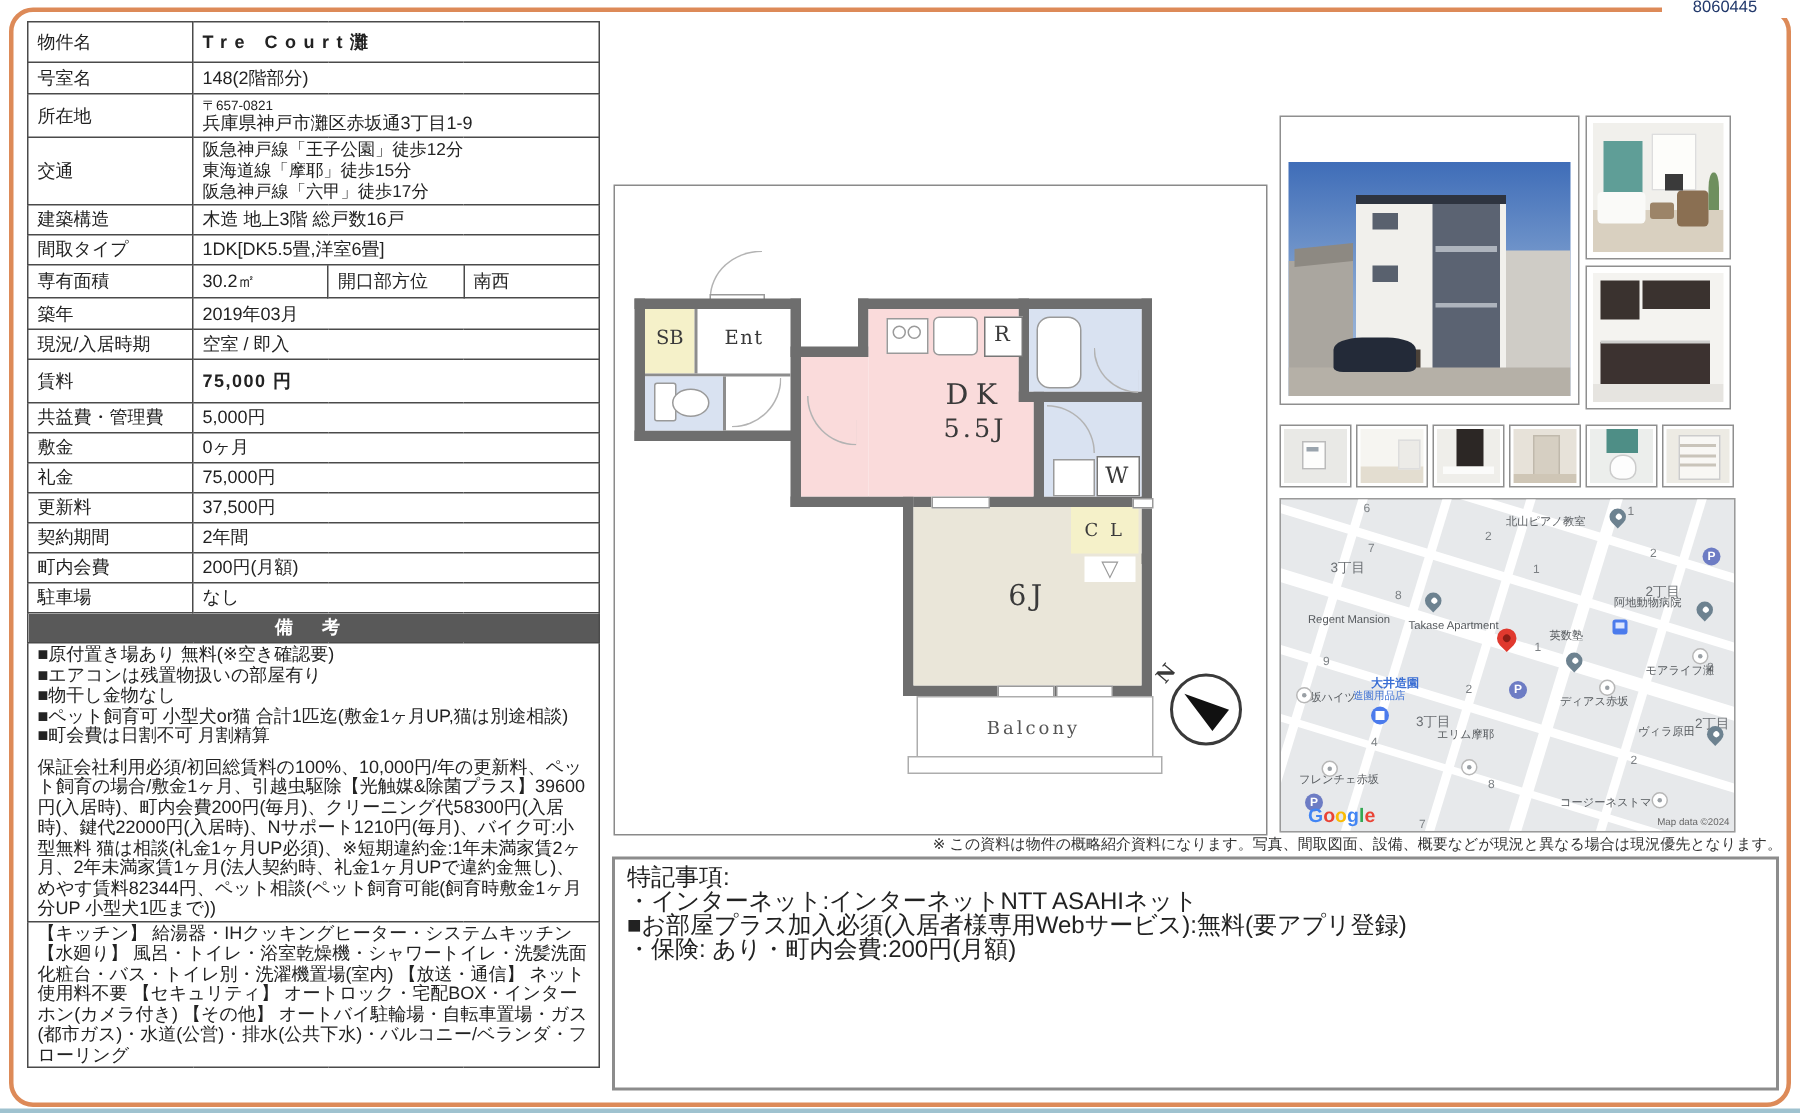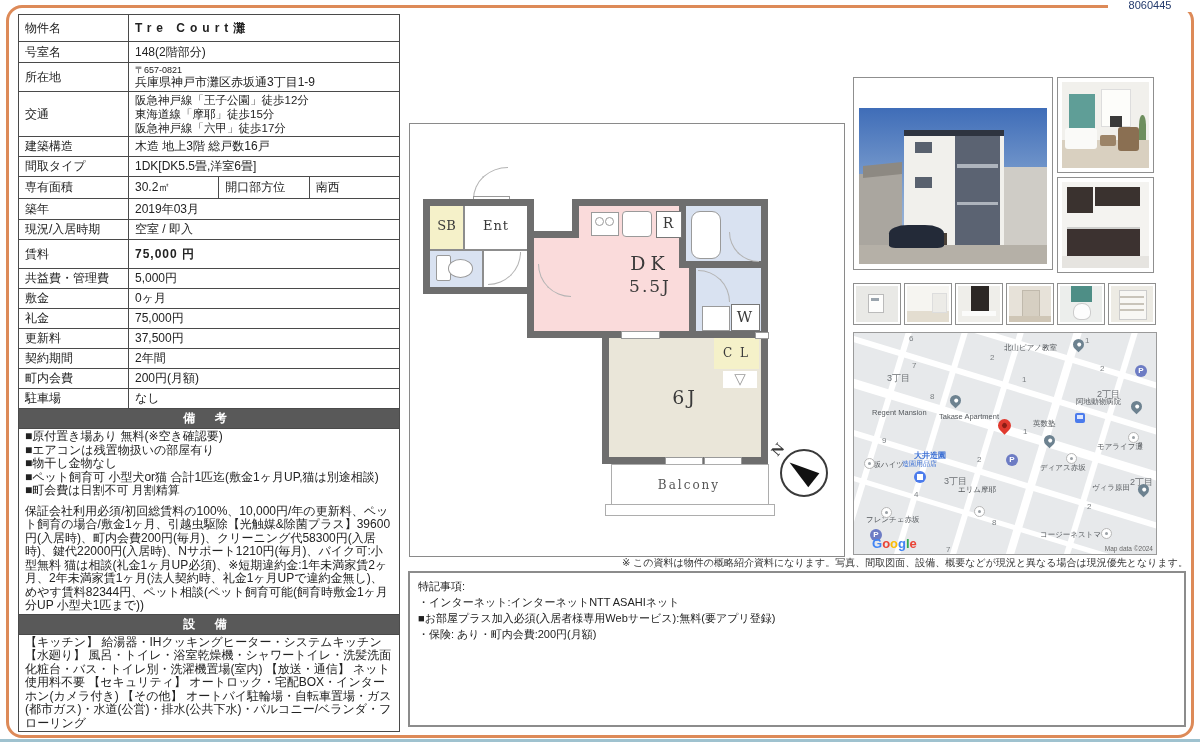--- a/index.html
+++ b/index.html
@@ -73,21 +73,21 @@
   #glogo i{font-style:normal;}
   #glogo i:nth-child(1){color:#4285F4;} #glogo i:nth-child(2){color:#EA4335;}
   #glogo i:nth-child(3){color:#FBBC05;} #glogo i:nth-child(4){color:#4285F4;}
   #glogo i:nth-child(5){color:#34A853;} #glogo i:nth-child(6){color:#EA4335;}
   #mattr{font-size:6.5px;color:#666;}
   
   #disclaimer{position:absolute;left:500px;top:556px;width:688px;text-align:right;
               font-size:10px;color:#333;}
   #notes{position:absolute;left:408px;top:571px;width:778px;height:156px;
          border:2px solid #8c8c8c;background:#fff;padding:5px 8px;box-sizing:border-box;}
-  #notes div{font-size:11px;line-height:16px;}
+  #notes div{font-size:16px;line-height:16px;}
   #bottom-edge{position:absolute;left:0;top:739px;width:1200px;height:3px;background:#9fc2cf;}
 </style>
 </head>
 <body>
 
 <div id="page">
   <div id="frame"></div>
   <div id="docnum">8060445</div>
 
   <table class="prop">
@@ -174,23 +174,20 @@
         </tr>
     <tr>
       <td colspan="4" class="bodycell" style="height:170px">
         <div class="blt">■原付置き場あり 無料(※空き確認要)</div>
         <div class="blt">■エアコンは残置物扱いの部屋有り</div>
         <div class="blt">■物干し金物なし</div>
         <div class="blt">■ペット飼育可 小型犬or猫 合計1匹迄(敷金1ヶ月UP,猫は別途相談)</div>
         <div class="blt">■町会費は日割不可 月割精算</div>
         <div class="para">保証会社利用必須/初回総賃料の100%、10,000円/年の更新料、ペット飼育の場合/敷金1ヶ月、引越虫駆除【光触媒&amp;除菌プラス】39600円(入居時)、町内会費200円(毎月)、クリーニング代58300円(入居時)、鍵代22000円(入居時)、Nサポート1210円(毎月)、バイク可:小型無料 猫は相談(礼金1ヶ月UP必須)、※短期違約金:1年未満家賃2ヶ月、2年未満家賃1ヶ月(法人契約時、礼金1ヶ月UPで違約金無し)、めやす賃料82344円、ペット相談(ペット飼育可能(飼育時敷金1ヶ月分UP 小型犬1匹まで))</div>
           </td>
-        </tr>
-    <tr>
-      <td colspan="4" class="sechead">設 備</td>
         </tr>
     <tr>
       <td colspan="4" class="bodycell" style="height:80px">【キッチン】 給湯器・IHクッキングヒーター・システムキッチン 【水廻り】 風呂・トイレ・浴室乾燥機・シャワートイレ・洗髪洗面化粧台・バス・トイレ別・洗濯機置場(室内) 【放送・通信】 ネット使用料不要 【セキュリティ】 オートロック・宅配BOX・インターホン(カメラ付き) 【その他】 オートバイ駐輪場・自転車置場・ガス(都市ガス)・水道(公営)・排水(公共下水)・バルコニー/ベランダ・フローリング</td>
         </tr>
   </tbody>
     </table>
 
   <div id="plan">
 
     <div class="arc" style="left:63px;top:43px;width:34px;height:31px;border-radius:100% 0 0 0;border-right:none;border-bottom:none;"></div>

